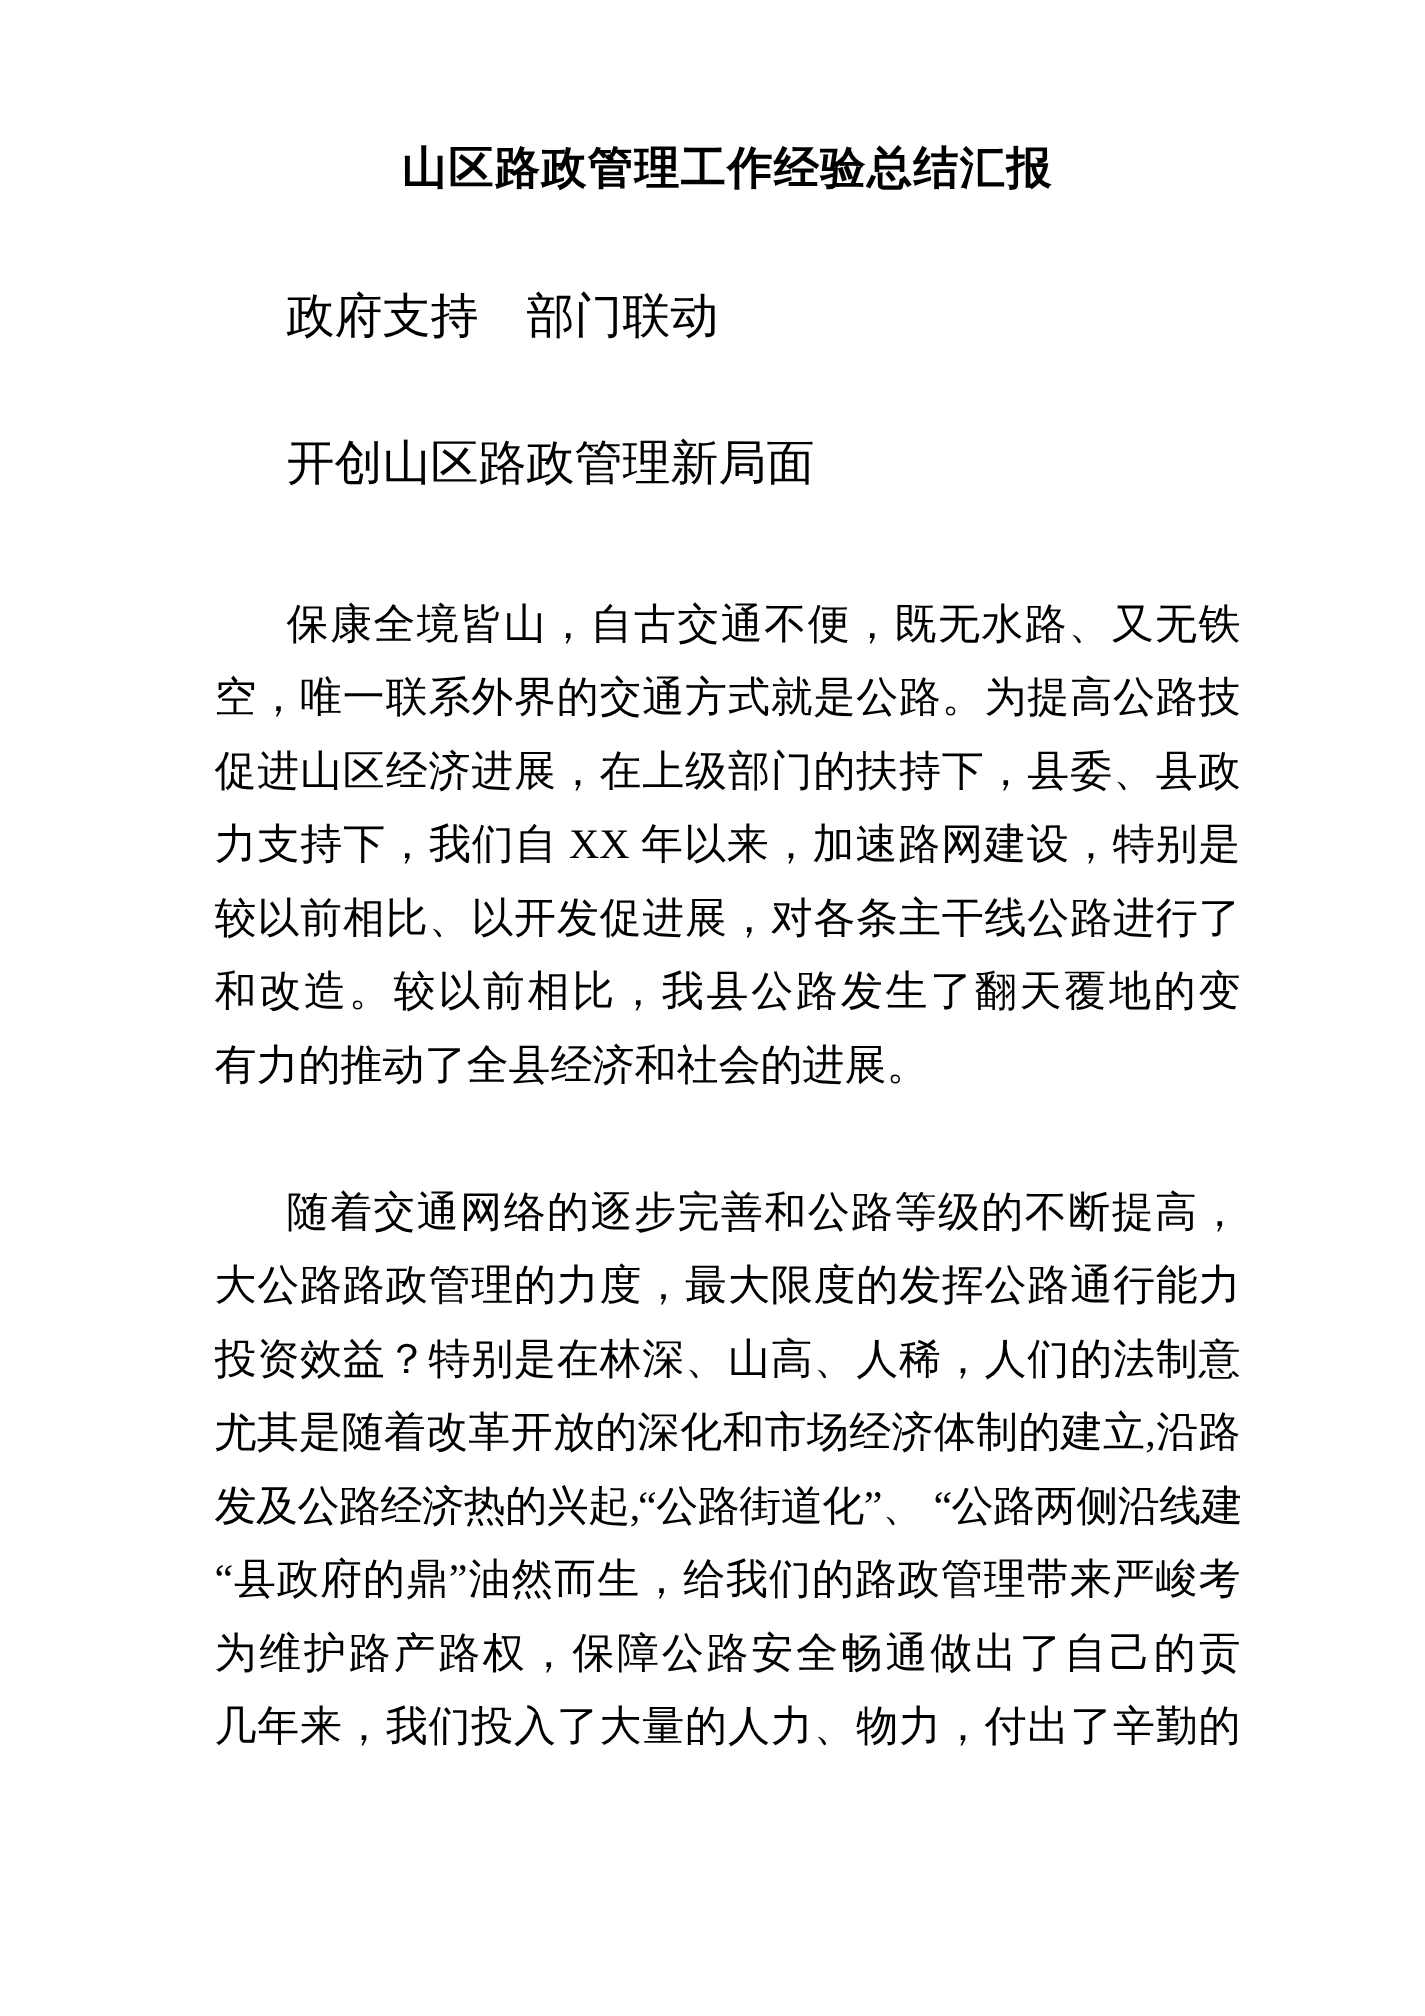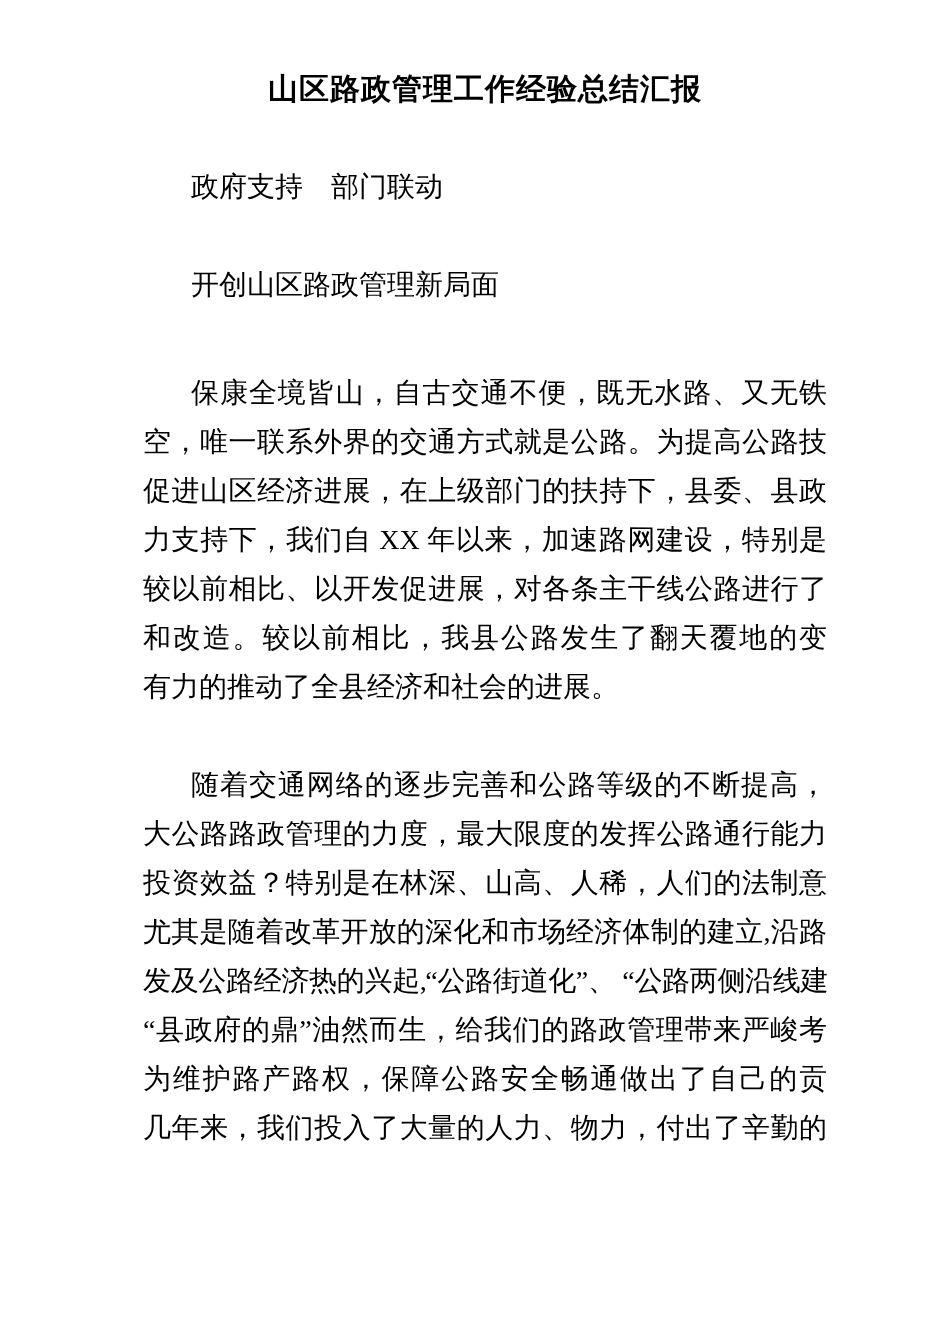--- a/index.html
+++ b/index.html
@@ -7,37 +7,37 @@
     padding: 0;
     background: #ffffff;
   }
   body {
     width: 950px;
     height: 1344px;
     overflow: hidden;
     color: #000000;
   }
   .doc {
-    padding: 64px 123px 0 143px; 
+    padding: 88px 123px 0 143px; 
     font-family: "Liberation Serif", "DejaVu Serif", serif;
   }
   .title {
     font-family: "Liberation Sans", "DejaVu Sans", sans-serif;
     font-size: 30px;
     font-weight: 700;
     line-height: 49px;
     text-align: center;
     letter-spacing: 1px;
     white-space: nowrap;
   }
   .blank {
     height: 49px;
   }
   .sub {
-    font-size: 28px;
+    font-size: 32px;
     line-height: 49px;
     text-indent: 48px;
     white-space: nowrap;
     font-family: Liberation Serif, serif;
   }
   .para {
     margin: 0;
   }
   .para-1 {
     margin-top: 10px;

